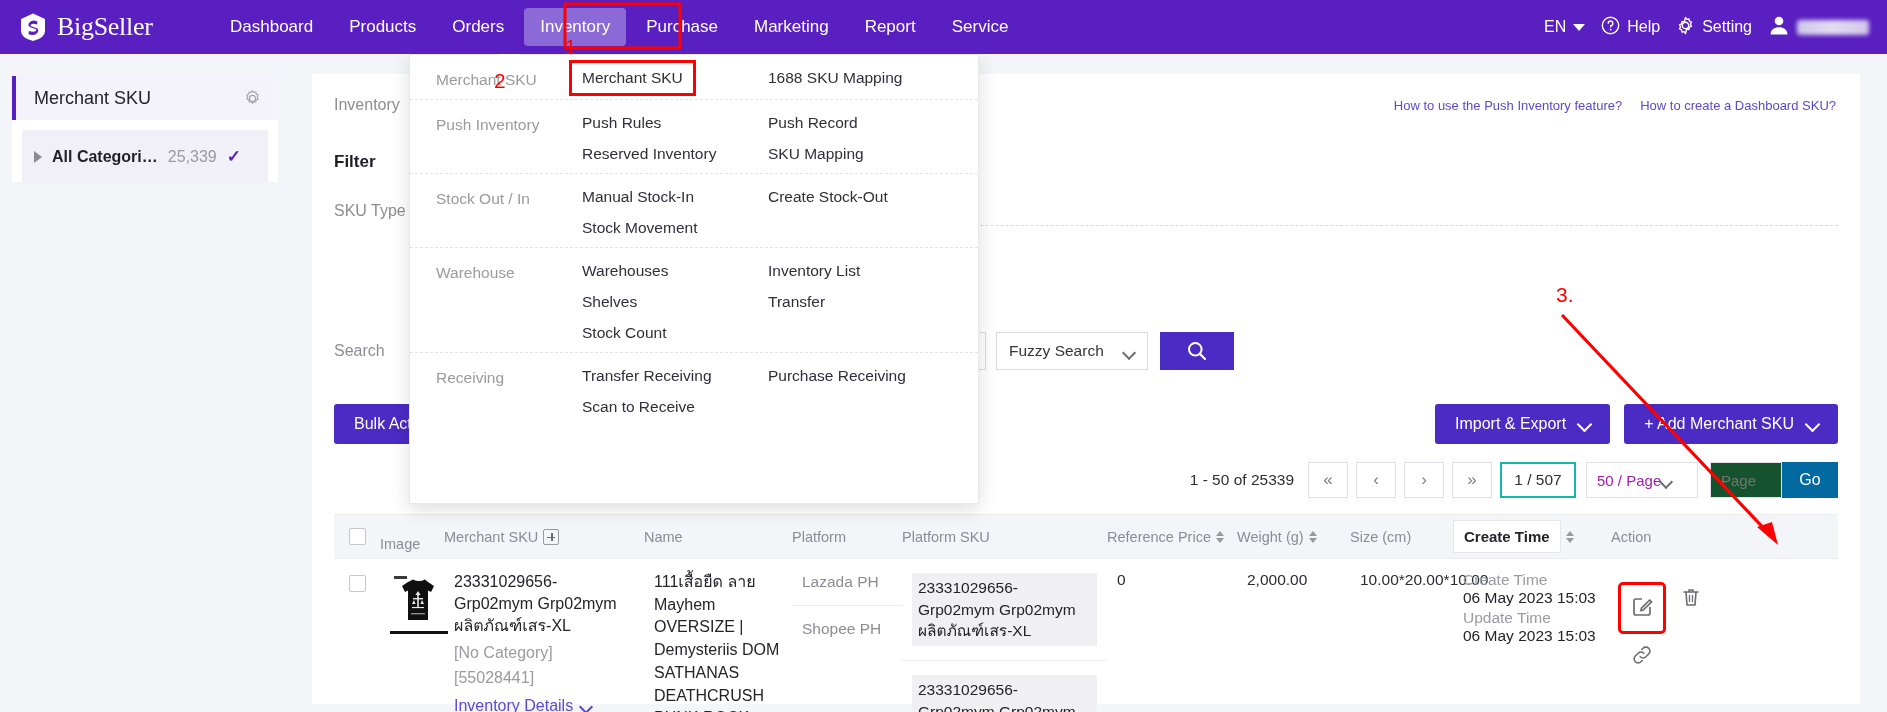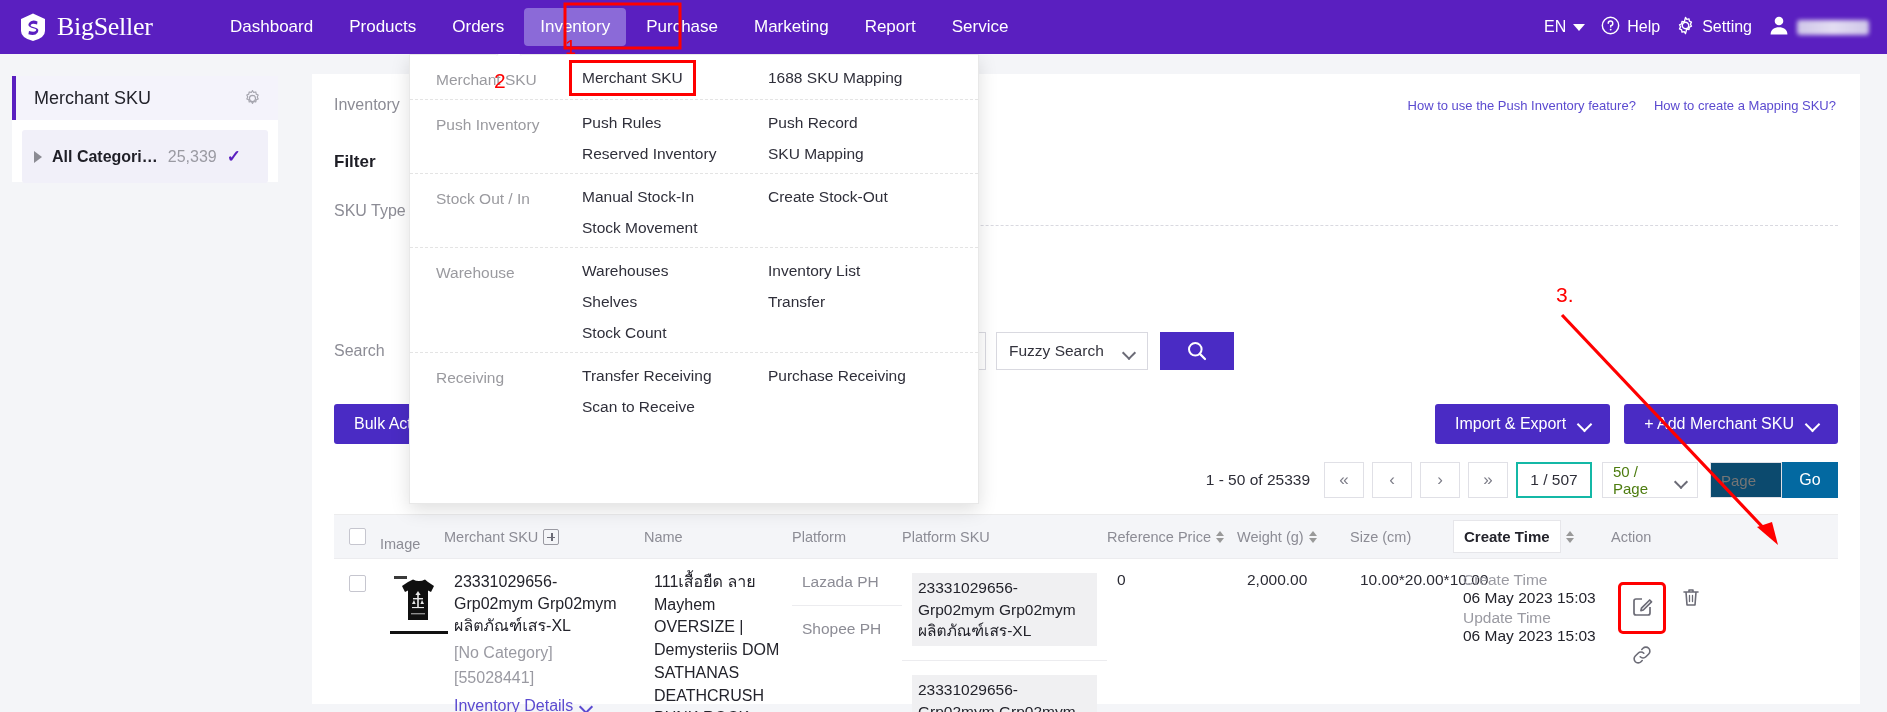--- a/index.html
+++ b/index.html
@@ -134,22 +134,22 @@
 
   
   .pagerow { position:absolute; top: 388px; left: 22px; width: 1504px; display:flex; align-items:center; justify-content:flex-end; gap: 0; }
   .pg-count { font-size: 15.5px; color: #2e2e38; margin-right: 14px; }
   .pg-btn {
     width: 40px; height: 36px; border: 1px solid #e0e0e6; background:#fff; display:flex;
     align-items:center; justify-content:center; font-size: 17px; color: #7d7d88; cursor:pointer;
     margin-right: 8px;
   }
   .pg-cur { min-width: 76px; height: 36px; border:2px solid #14b8a6; background:#fff; display:flex; align-items:center; justify-content:center; font-size:15.5px; color:#2e2e38; margin-right:10px;}
-  .pg-sel { width: 96px; height: 36px; border:1px solid #e0e0e6; background:#fff; display:flex; align-items:center; padding: 0 10px; font-size:15px; color:#4d7c0f; margin-right:12px; cursor:pointer;}
-  .pg-page { width: 72px; height: 36px; border:1px solid #e0e0e6; background:#0c4a6e; font-size:15px; color:#a8a8b0; padding:0 10px; font-family:"Liberation Sans",sans-serif;}
+  .pg-sel { width: 112px; height: 36px; border:1px solid #e0e0e6; background:#fff; display:flex; align-items:center; padding: 0 10px; font-size:15px; color:#a21caf; margin-right:12px; cursor:pointer;}
+  .pg-page { width: 72px; height: 36px; border:1px solid #e0e0e6; background:#14532d; font-size:15px; color:#a8a8b0; padding:0 10px; font-family:"Liberation Sans",sans-serif;}
   .pg-go { width: 56px; height: 36px; background:#0369a1; color:#fff; font-size:16px; display:flex; align-items:center; justify-content:center; cursor:pointer;}
 
   
   .tbl { position:absolute; top: 440px; left: 22px; width: 1504px; }
   .thead { display:flex; background:#f4f5f8; height: 44px; align-items:center; border-top:1px solid #ececed; }
   .th { font-size: 14.5px; color: #8c8c95; display:flex; align-items:center; gap:5px; }
   .sortarr { display:flex; flex-direction:column; gap:2px; }
   .sortarr i { width:0;height:0;border-left:4px solid transparent;border-right:4px solid transparent; display:block;}
   .sortarr i.up { border-bottom:5px solid #999; }
   .sortarr i.dn { border-top:5px solid #999; }
@@ -282,21 +282,21 @@
     </div>
   </div>
 
   <div class="main">
     <div class="panel">
 
       <div class="crumbrow">
         <span class="crumb">Inventory</span>
         <span class="helplinks">
           <span class="helplink">How to use the Push Inventory feature?</span>
-          <span class="helplink">How to create a Mapping SKU?</span>
+          <span class="helplink">How to create a Dashboard SKU?</span>
         </span>
       </div>
 
       <div class="filterbox">
         <div class="filter-title">Filter</div>
         <div class="filter-row">
           <span class="filter-label">SKU Type</span>
           <span class="dashed-field"></span>
         </div>
       </div>

